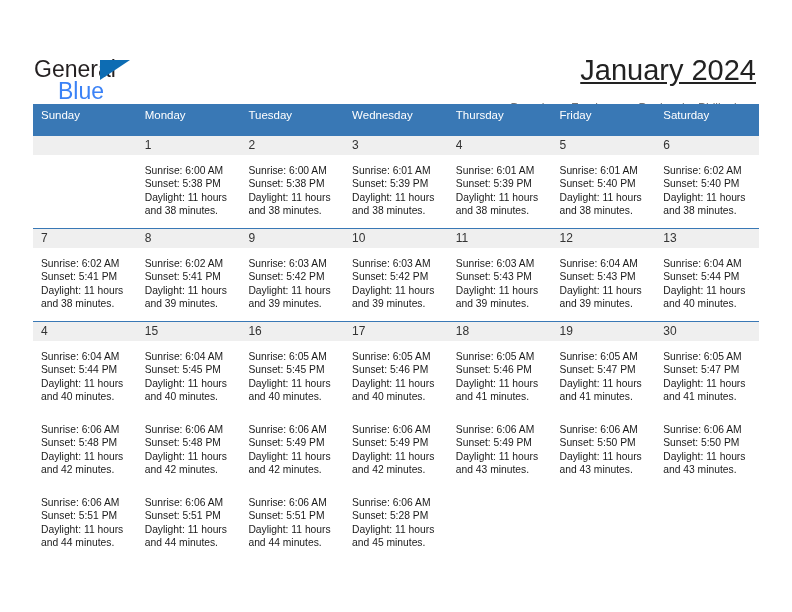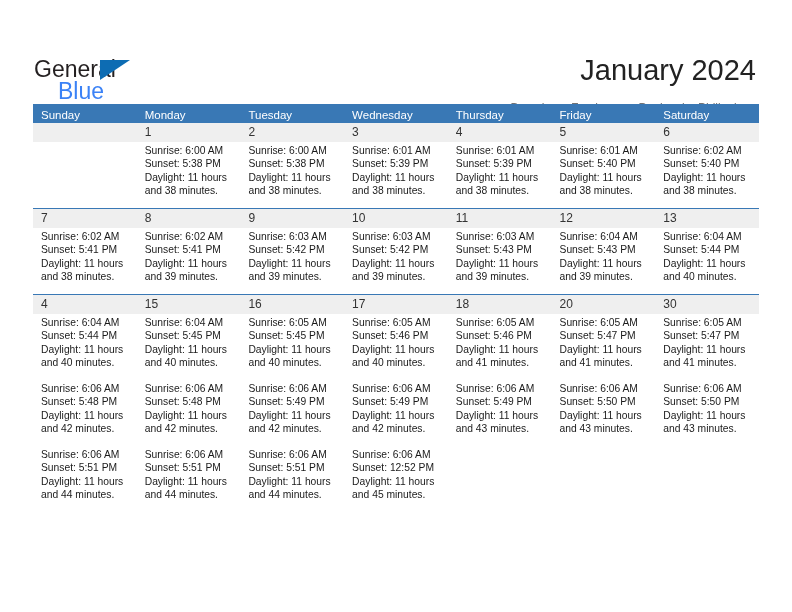--- a/index.html
+++ b/index.html
@@ -65,20 +65,21 @@
   }
 
   .title {
     position: absolute;
     right: 36px;
     top: 30px;
     font-size: 29px;
     color: #222222;
     text-align: right;
     white-space: nowrap;
+    text-decoration: underline;
   }
   .subtitle {
     position: absolute;
     right: 36px;
     top: 77px;
     font-size: 12px;
     color: #737373;
     text-align: left;
     white-space: nowrap;
   }
@@ -94,21 +95,21 @@
     width: 726px;
     border-collapse: collapse;
     table-layout: fixed;
   }
   .cal-table th {
     background: #3978b5;
     color: #ffffff;
     font-size: 11.5px;
     font-weight: normal;
     text-align: left;
-    padding: 5px 0 2px 8px;
+    padding: 5px 0 15px 8px;
     height: 12px;
     line-height: 12px;
     border: none;
   }
 
   .daynum-cell {
     background: #efefef;
     font-size: 12px;
     color: #333333;
     padding: 3px 0 3px 8px;
@@ -117,21 +118,21 @@
     border-top: 1px solid #3978b5;
     vertical-align: top;
   }
   tr.week-first .daynum-cell {
     border-top: none;
   }
   .info-cell {
     background: #ffffff;
     font-size: 10.3px;
     color: #1a1a1a;
-    padding: 2px 4px 0 8px;
+    padding: 9px 4px 0 8px;
     line-height: 13.4px;
     height: 64px;
     vertical-align: top;
   }
   .info-cell .line {
     white-space: nowrap;
   }
 </style>
 </head>
 <body>
@@ -272,21 +273,21 @@
             <div class="line">and 40 minutes.</div>
           </td>
         </tr>
 
         <tr>
           <td class="daynum-cell">4</td>
           <td class="daynum-cell">15</td>
           <td class="daynum-cell">16</td>
           <td class="daynum-cell">17</td>
           <td class="daynum-cell">18</td>
-          <td class="daynum-cell">20</td>
+          <td class="daynum-cell">19</td>
           <td class="daynum-cell">30</td>
         </tr>
         <tr>
           <td class="info-cell">
             <div class="line">Sunrise: 6:04 AM</div>
             <div class="line">Sunset: 5:44 PM</div>
             <div class="line">Daylight: 11 hours</div>
             <div class="line">and 40 minutes.</div>
           </td>
           <td class="info-cell">
@@ -386,21 +387,21 @@
             <div class="line">and 44 minutes.</div>
           </td>
           <td class="info-cell">
             <div class="line">Sunrise: 6:06 AM</div>
             <div class="line">Sunset: 5:51 PM</div>
             <div class="line">Daylight: 11 hours</div>
             <div class="line">and 44 minutes.</div>
           </td>
           <td class="info-cell">
             <div class="line">Sunrise: 6:06 AM</div>
-            <div class="line">Sunset: 12:52 PM</div>
+            <div class="line">Sunset: 5:28 PM</div>
             <div class="line">Daylight: 11 hours</div>
             <div class="line">and 45 minutes.</div>
           </td>
           <td class="info-cell">
             <div class="line"></div>
             <div class="line"></div>
             <div class="line"></div>
             <div class="line"></div>
           </td>
           <td class="info-cell">

